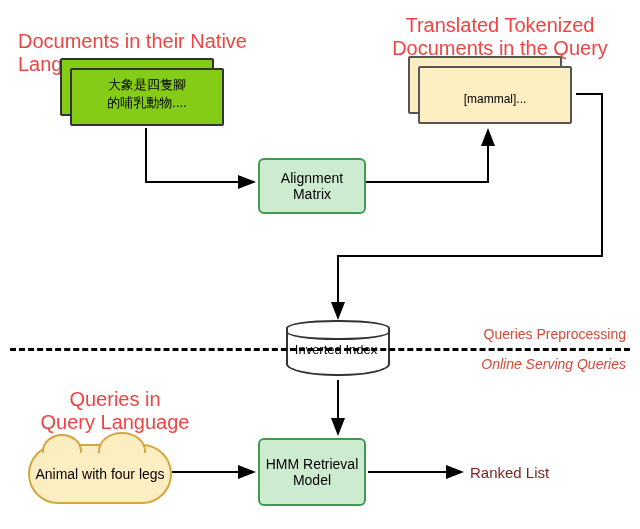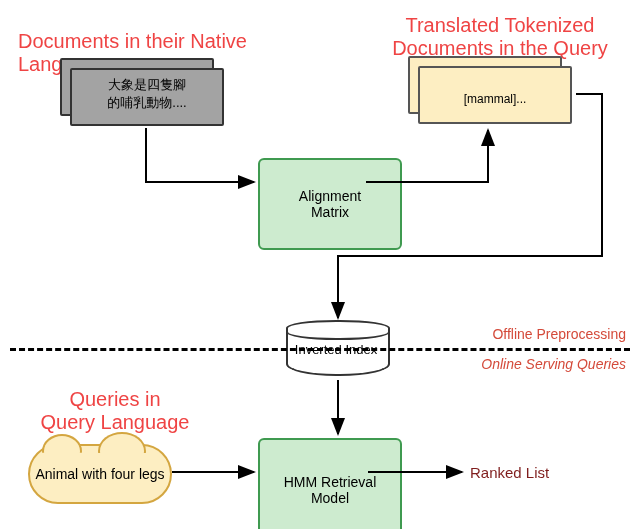--- a/index.html
+++ b/index.html
@@ -23,40 +23,40 @@
     height: 60px;
   }
   .doc-page {
     position: absolute;
     width: 150px;
     height: 54px;
     border: 2px solid #333;
     background: #fff;
     border-radius: 2px;
   }
-  .doc-stack.native .doc-page { background: #a3a3a3; }
+  .doc-stack.native .doc-page { background: #84cc16; }
   .doc-stack.translated .doc-page { background: #fdeec2; border-color: #555;}
   .doc-page.back { left: 0; top: 0; }
   .doc-page.front { left: 10px; top: 10px; }
   .doc-text {
     font-size: 13px;
     padding: 6px 8px;
     text-align: center;
     line-height: 1.4;
   }
   .box {
     position: absolute;
     border: 2px solid;
     border-radius: 6px;
     display: flex;
     align-items: center;
     justify-content: center;
     text-align: center;
     font-size: 14px;
-    padding: 20px;
+    padding: 2px;
   }
   .box.green { background: #cdebcf; border-color: #3f9a50; }
   .cylinder {
     position: absolute;
     width: 100px;
     height: 70px;
   }
   .cyl-body {
     position: absolute;
     left:0; top:8px;
@@ -170,21 +170,21 @@
 <div class="box green" style="left:258px; top:158px; width:100px; height:48px;">Alignment Matrix</div>
 
 <div class="cylinder" style="left:286px; top:320px;">
   <div class="cyl-top"></div>
   <div class="cyl-body"></div>
   <div class="cyl-label">Inverted Index</div>
 </div>
 
 <div class="dashed-line"></div>
 
-<div class="section-label" style="right:14px; top:326px;">Offline Preprocessing</div>
+<div class="section-label" style="right:14px; top:326px;">Queries Preprocessing</div>
 <div class="section-label" style="right:14px; top:356px;font-style:italic;">Online Serving Queries</div>
 
 <div class="label" style="left:40px; top:388px; width:150px;">Queries in Query Language</div>
 
 <div class="cloud" style="left:28px; top:444px;text-align:center;">
   <span>Animal with four legs</span>
 </div>
 
 <div class="box green" style="left:258px; top:438px; width:100px; height:60px;">HMM Retrieval Model</div>
 

